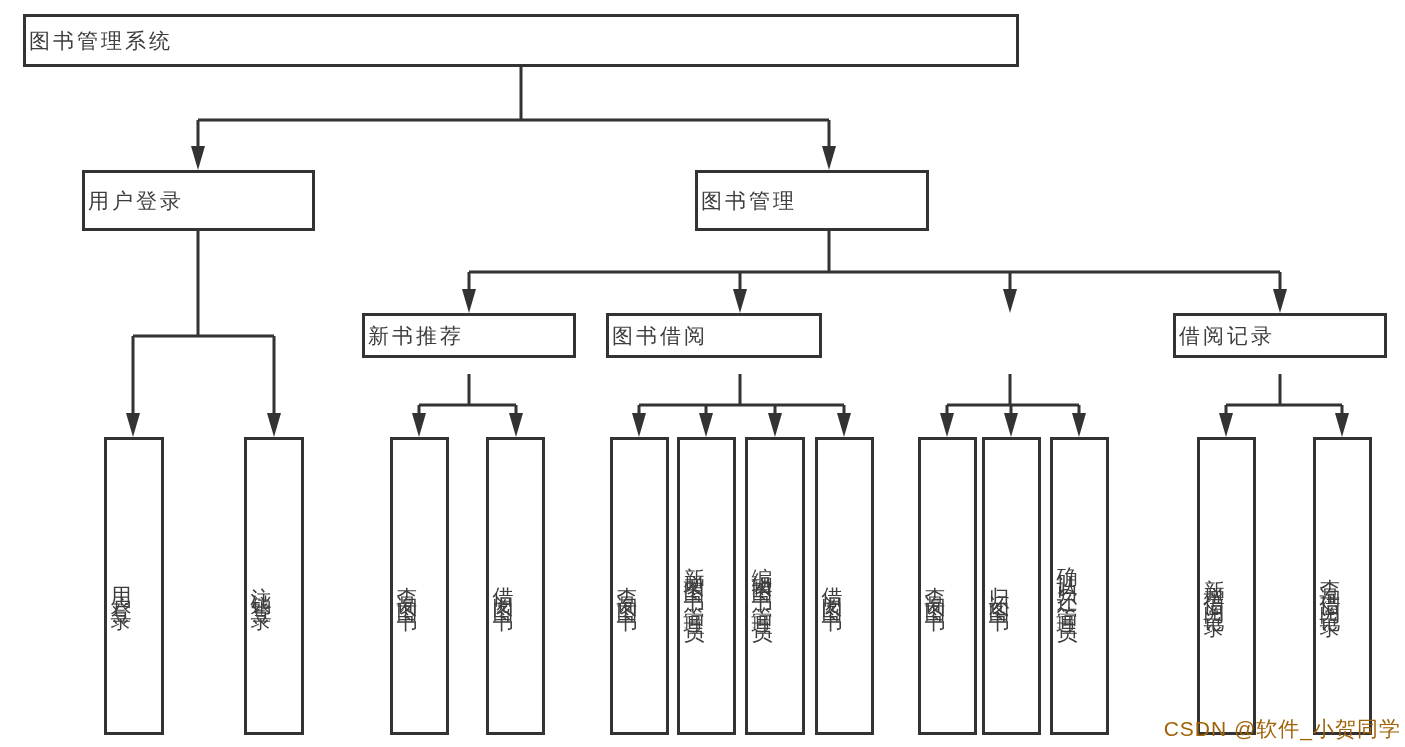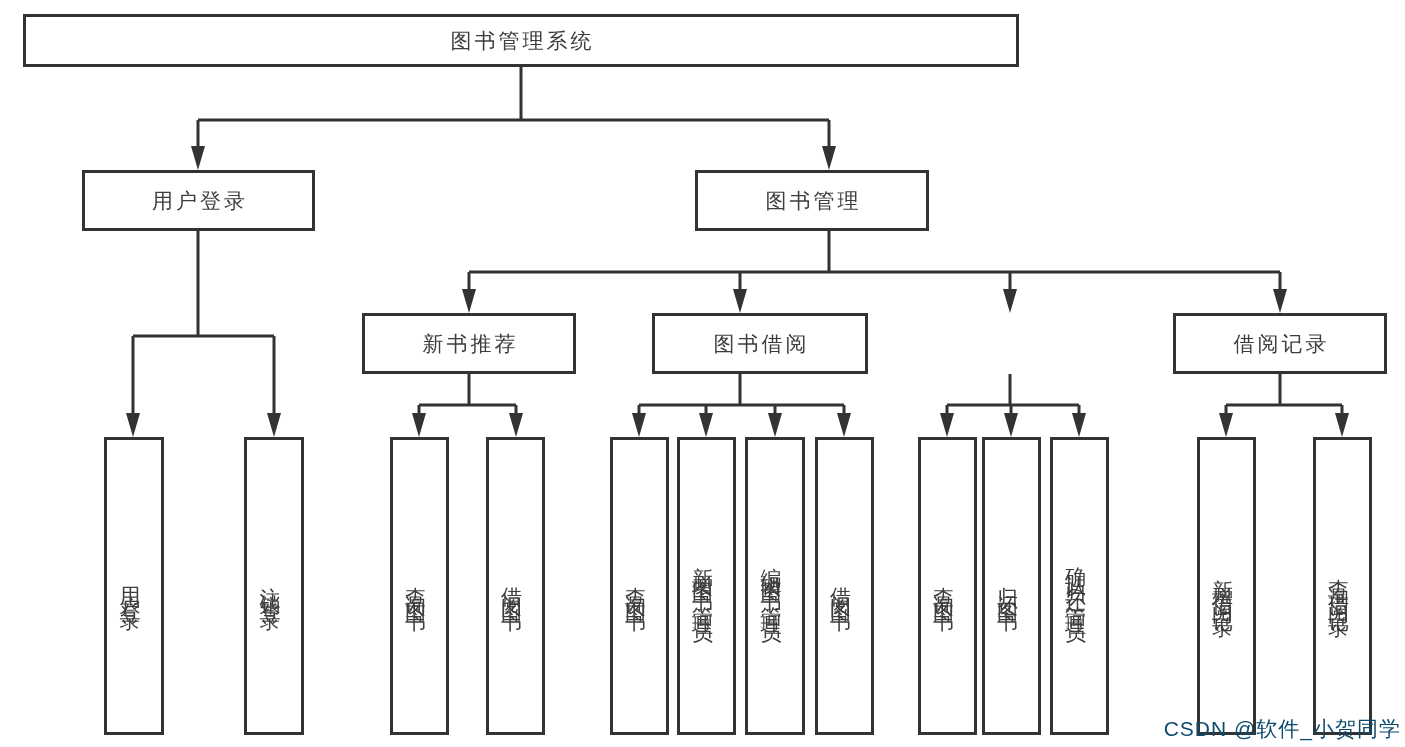--- a/index.html
+++ b/index.html
@@ -22,21 +22,21 @@
     height: 747px;
     z-index: 1;
   }
   .box {
     position: absolute;
     box-sizing: border-box;
     border: 3px solid #333333;
     background: #ffffff;
     display: flex;
     align-items: center;
-    justify-content: center;
+    justify-content: flex-start;
     color: #3d3d3d;
     z-index: 2;
   }
   .h-label {
     font-size: 21px;
     letter-spacing: 3px;
     white-space: nowrap;
     text-indent: 3px; 
   }
   .v-label {
@@ -44,29 +44,29 @@
     text-orientation: mixed;
     font-size: 21px;
     letter-spacing: 0.38em;
     white-space: nowrap;
     padding-block-end: 0;
     margin-block-start: 0.38em; 
   }
   
   .root-box   { left: 23px;  top: 14px;  width: 996px; height: 53px; }
   .lvl2       { top: 170px; height: 61px; }
-  .lvl3       { top: 313px; height: 61px; }
+  .lvl3       { top: 313px; height: 45px; }
   .leaf       { top: 437px; height: 298px; }
   .watermark {
     position: absolute;
     right: 4px;
     top: 715px;
     z-index: 3;
     font-size: 21px;
-    color: #0c4a6e;
+    color: #a16207;
     letter-spacing: 1px;
     white-space: nowrap;
   }
 </style>
 </head>
 <body>
 
 <div class="stage">
 
   <svg class="connectors" viewBox="0 0 1405 747" xmlns="http://www.w3.org/2000/svg">
@@ -119,21 +119,21 @@
   <div class="box lvl2" style="left:82px; width:233px;">
     <span class="h-label">用户登录</span>
   </div>
   <div class="box lvl2" style="left:695px; width:234px;">
     <span class="h-label">图书管理</span>
   </div>
 
   <div class="box lvl3" style="left:362px; width:214px;">
     <span class="h-label">新书推荐</span>
   </div>
-  <div class="box lvl3" style="left:652px; width:216px;">
+  <div class="box lvl3" style="left:606px; width:216px;">
     <span class="h-label">图书借阅</span>
   </div>
   <div class="box lvl3" style="left:1173px; width:214px;">
     <span class="h-label">借阅记录</span>
   </div>
 
   <div class="box leaf" style="left:104px; width:60px;">
     <span class="v-label">用户登录</span>
   </div>
   <div class="box leaf" style="left:244px; width:60px;">

